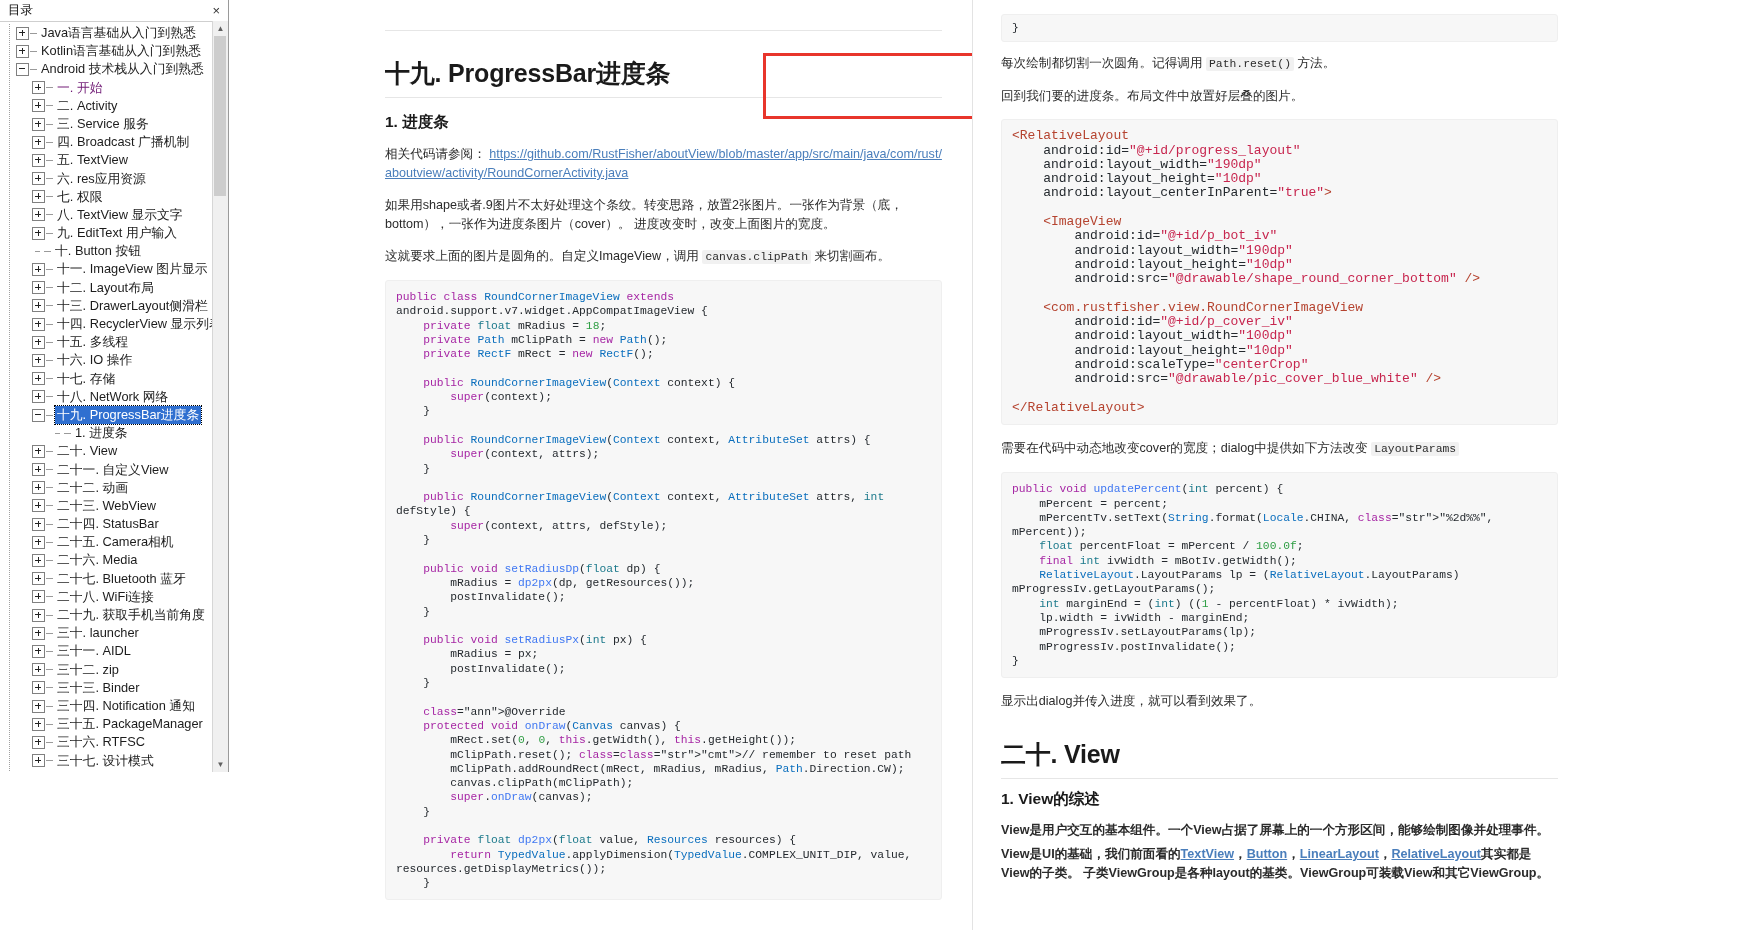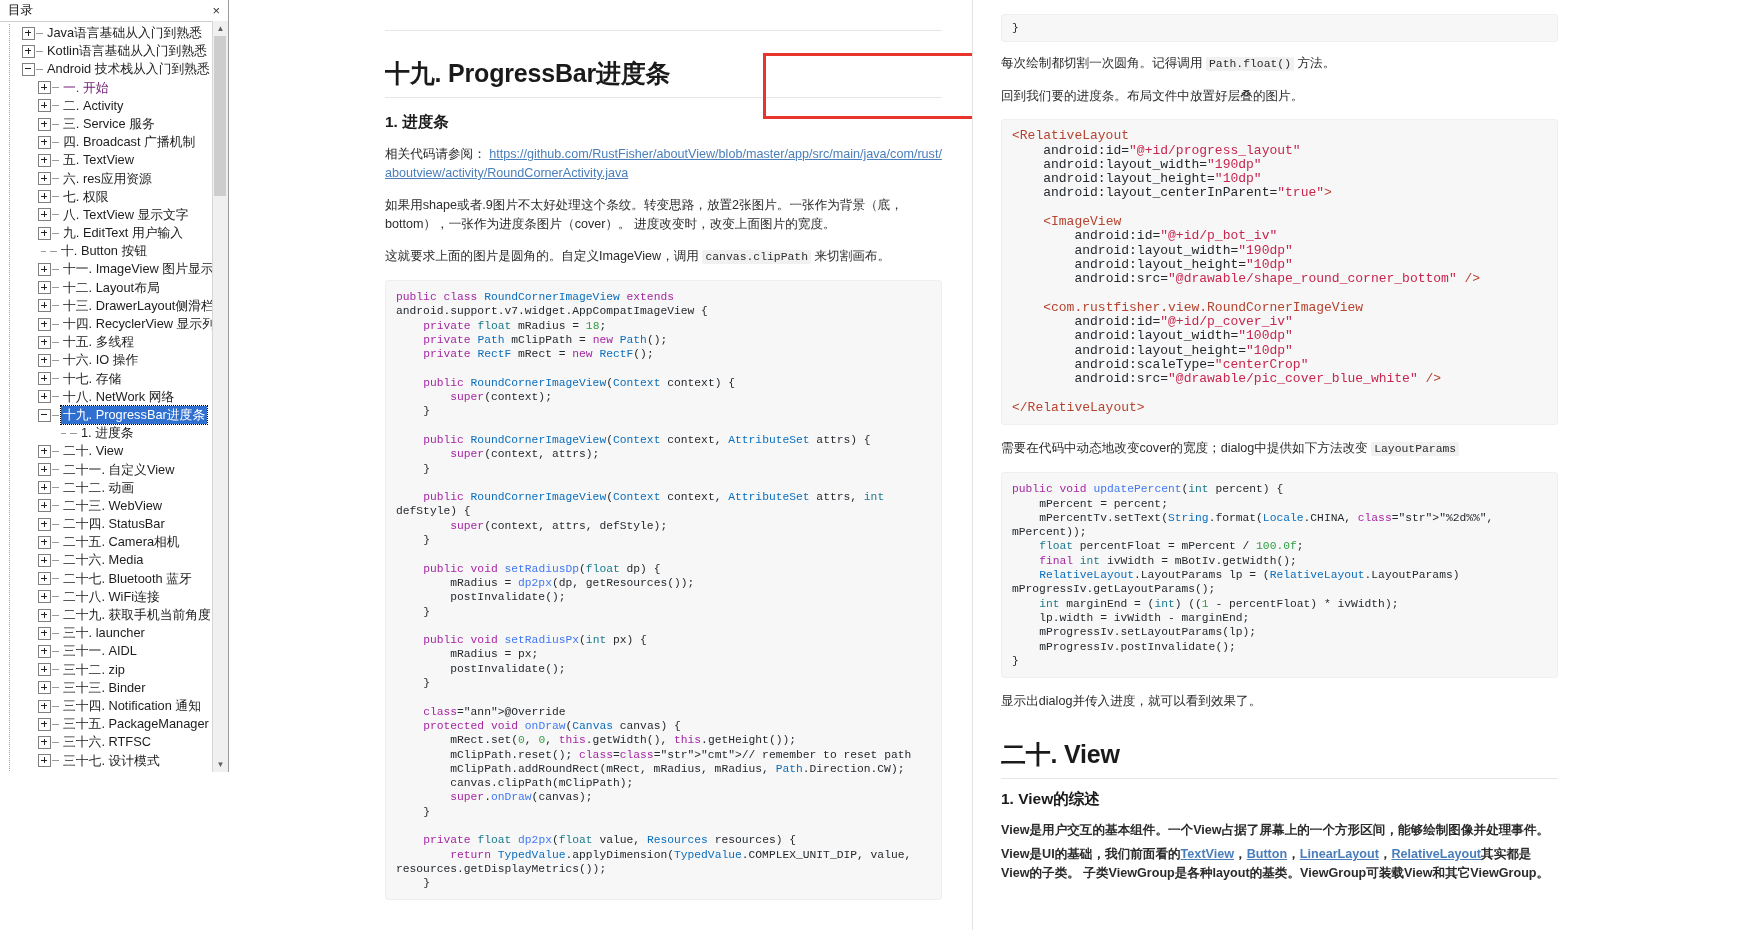--- a/index.html
+++ b/index.html
@@ -27,21 +27,21 @@
     font-size:12.5px;color:#111;
   }
   .sidebar-header .close-x{
     font-size:13px;color:#333;cursor:default;line-height:1;
     padding:0 2px;
   }
   .tree{
     flex:1;overflow:hidden;position:relative;
     padding:2px 0 0 0;
   }
-  .tree-scroll{padding-left:18px;}
+  .tree-scroll{padding-left:12px;}
   .node{
     display:flex;align-items:center;
     height:18.2px;
     white-space:nowrap;
     font-size:12.8px;
     color:#1c1c1c;
     line-height:18.2px;
   }
   .node .tog{
     width:11px;height:11px;min-width:11px;
@@ -474,21 +474,21 @@
     }</pre>
       </div>
       <div class="annot-rect" id="annot" style="left: 406px; top: 53px; width: 265px; height: 60px; border-color: rgb(232, 53, 43);"></div>
     </div>
 
     <div class="page-col right">
       <div class="page-inner">
         <div style="height:14px;"></div>
         <pre class="code" style="padding-top:6px;padding-bottom:6px;margin-bottom:12px;">}</pre>
         <p class="doc-p">
-          <span>每次绘制都切割一次圆角。记得调用 </span><code class="inline">Path.float()</code><span> 方法。</span>
+          <span>每次绘制都切割一次圆角。记得调用 </span><code class="inline">Path.reset()</code><span> 方法。</span>
         </p>
         <p class="doc-p">回到我们要的进度条。布局文件中放置好层叠的图片。</p>
         <pre class="code xml" id="code-xml-right"><span class="tag">&lt;RelativeLayout</span>
     android:id=<span class="str">"@+id/progress_layout"</span>
     android:layout_width=<span class="str">"190dp"</span>
     android:layout_height=<span class="str">"10dp"</span>
     android:layout_centerInParent=<span class="str">"true"</span><span class="tag">&gt;</span>
 
     <span class="tag">&lt;ImageView</span>
         android:id=<span class="str">"@+id/p_bot_iv"</span>

